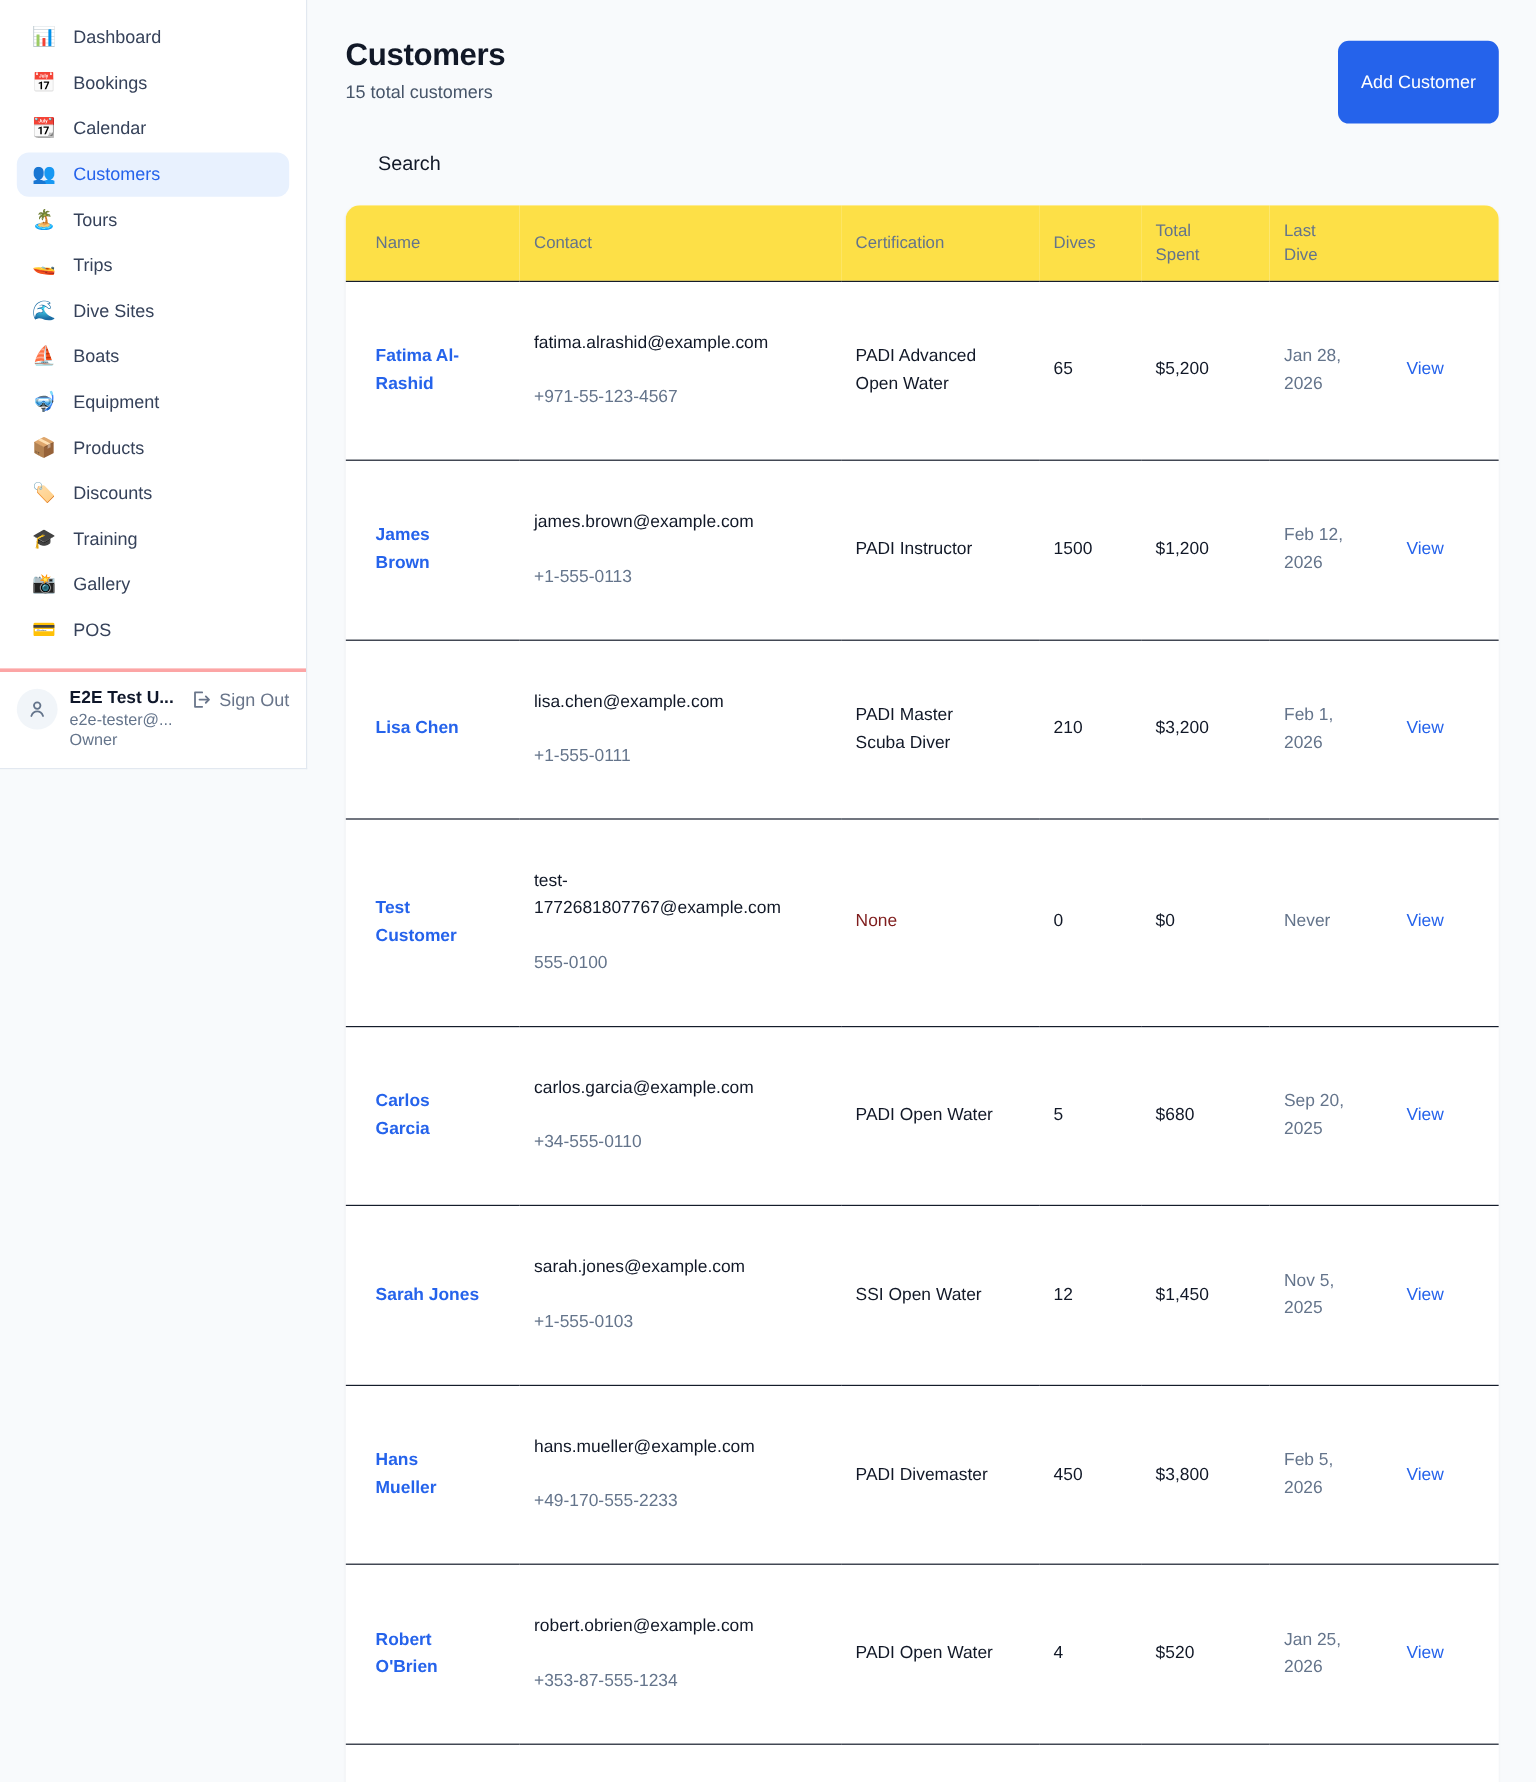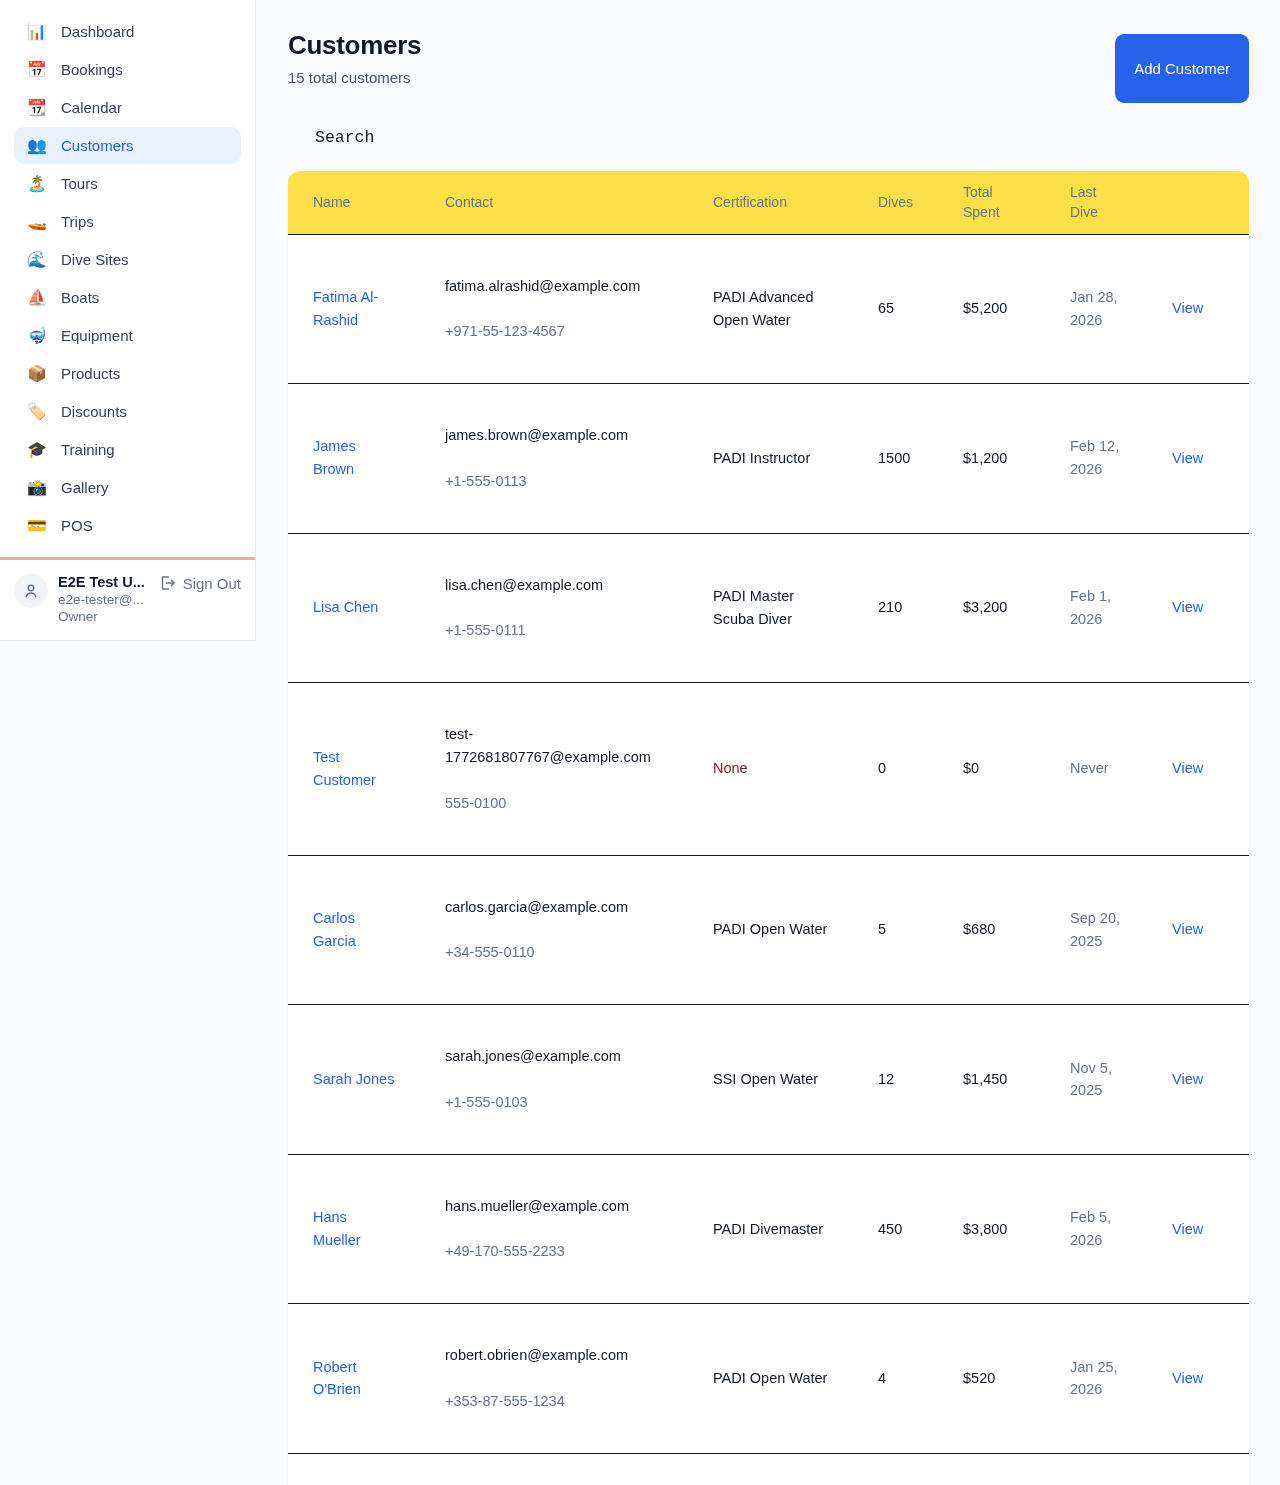--- a/index.html
+++ b/index.html
@@ -55,21 +55,21 @@
     padding:26px 19px; cursor:pointer; margin-top:4px;
   }
   .search-row { display:flex; align-items:center; margin-top:25px; }
   .search-input {
     flex:1; height:42px; border:1.5px solid #0f172a; border-radius:10px;
     padding:0 16px; font-size:15px; font-family:inherit; color:#0f172a;
     background:#ffffff; outline:none;
   }
   .search-input::placeholder { color:#9aa3b2; }
   .search-btn {
-    background:none; border:none; cursor:pointer; font-family:Liberation Mono, monospace;
+    background:none; border:none; cursor:pointer; font-family:Liberation Sans, sans-serif;
     font-size:16.5px; color:#111827; padding:0 24px 0 27px;
   }
 
   
   .card {
     margin-top:24px; background:#ffffff; border-radius:12px;
     box-shadow:0 1px 2px rgba(15,23,42,.06); overflow:hidden;
     padding-bottom:14px;
   }
   table { width:100%; border-collapse:collapse; table-layout:fixed; }
@@ -79,21 +79,21 @@
     padding:11px 12px; vertical-align:middle; line-height:1.45;
     white-space:pre-line; border-bottom:1px solid #141c2b;
   }
   th:first-child, td:first-child { padding-left:25px; }
   td {
     padding:17px 12px; border-bottom:1px solid #141c2b;
     vertical-align:middle; font-size:14.5px; line-height:1.58;
     white-space:pre-line;
   }
   tbody tr:last-child td { border-bottom:none; }
-  .name-link { color:#2563eb; text-decoration:none; cursor:pointer; font-weight:400; }
+  .name-link { color:#2563eb; text-decoration:none; cursor:pointer; font-weight:700; }
   .email { color:#111827; }
   .phone { color:#64748b; }
   .td-cert { color:#111827; }
   .td-cert.muted { color:#7f1d1d; }
   .td-dives, .td-spent { color:#111827; }
   .td-last { color:#64748b; }
   .view-link { color:#2563eb; text-decoration:none; cursor:pointer; }
 </style>
 </head>
 <body>

